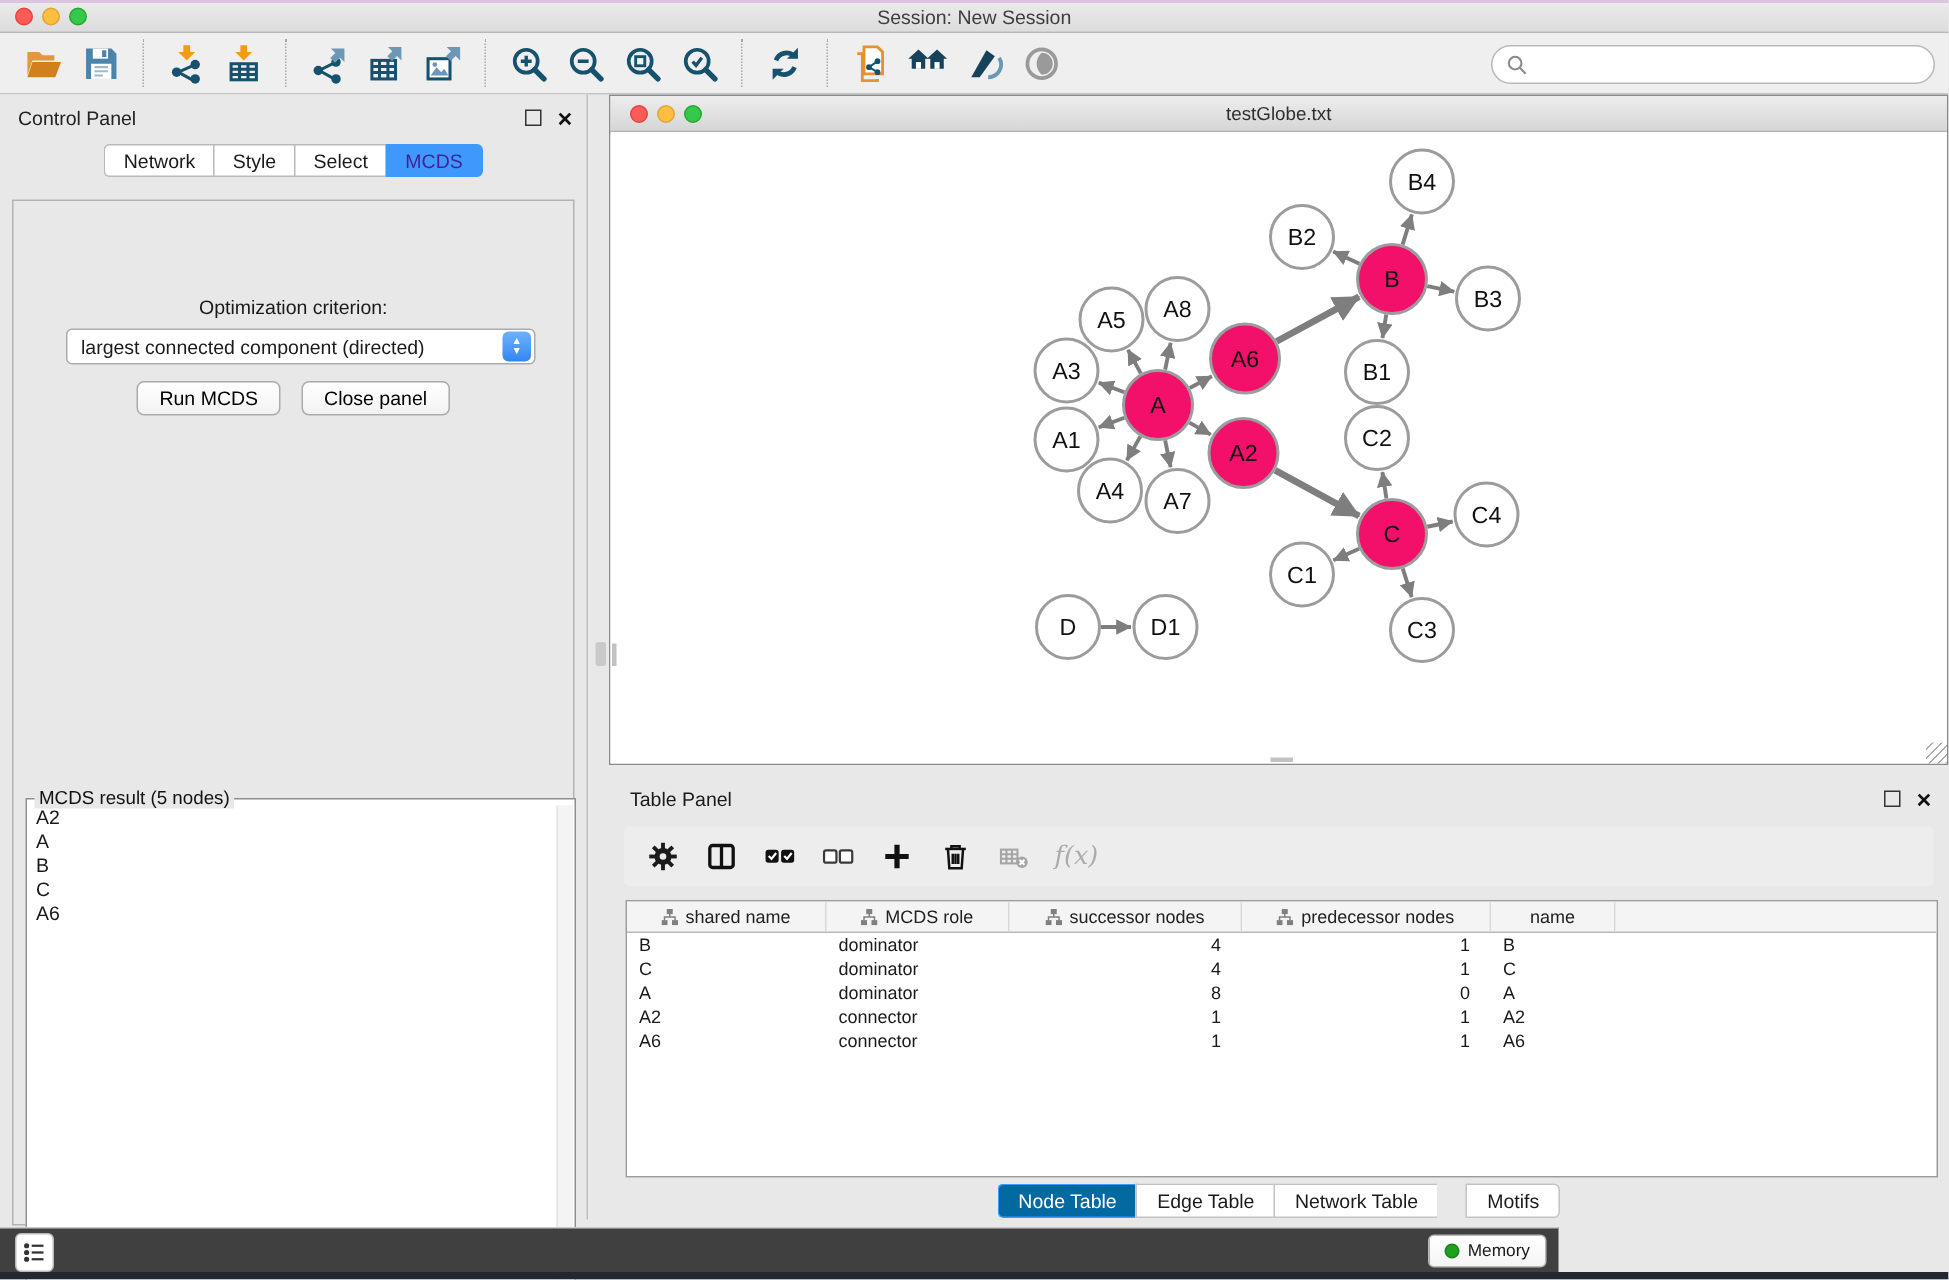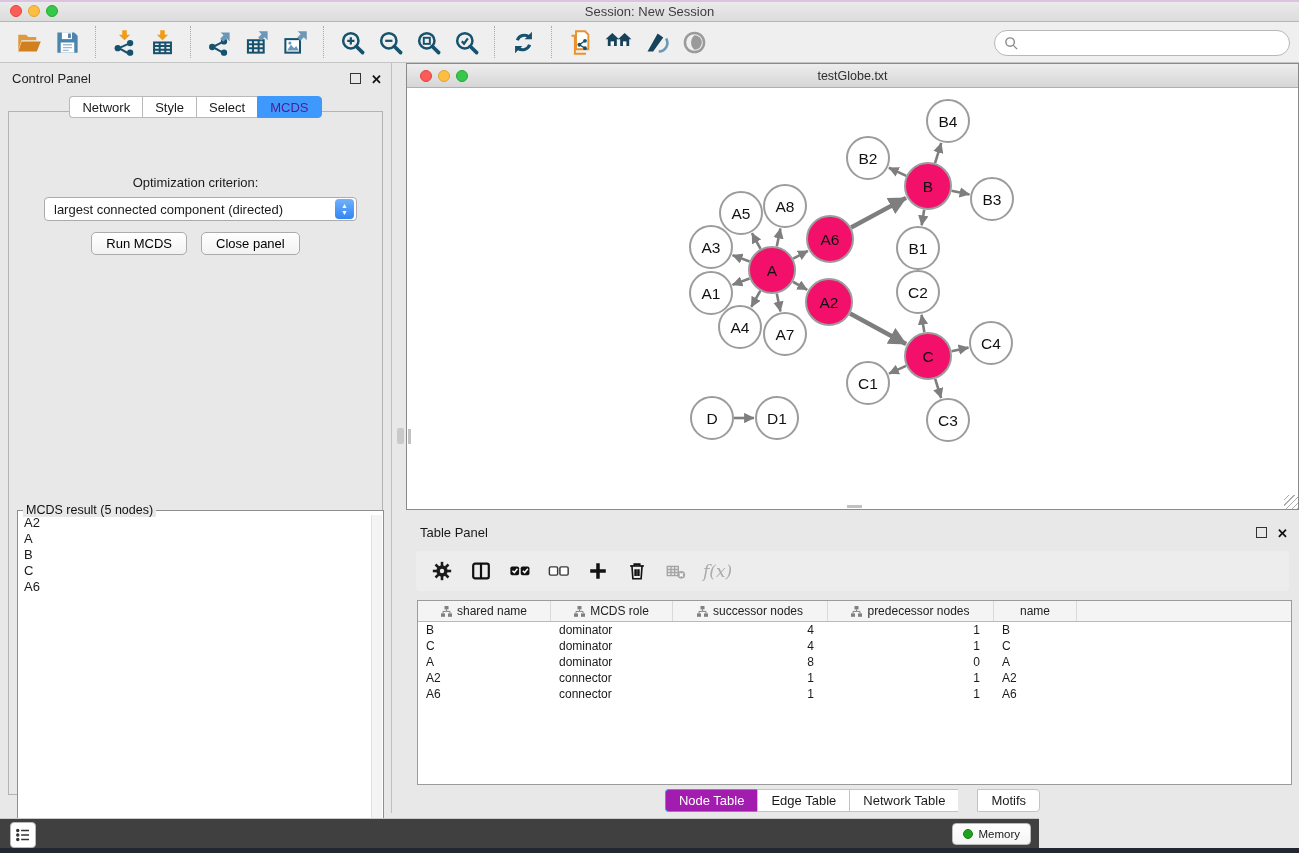--- a/index.html
+++ b/index.html
@@ -32,21 +32,21 @@
   .cp-title { position:absolute; left:12px; top:8px; font-size:13px; color:#222; }
   .panel-float { position:absolute; width:11px; height:11px; border:1.5px solid #333; top:10px; }
   .cp-float { right:30px; } .tp-float { right:32px; }
   .panel-close { position:absolute; top:9px; font-weight:bold; font-size:13px; color:#111; }
   .cp-close { right:9px; } .tp-close { right:11px; }
   .cp-tabs { position:absolute; left:0; top:33px; width:100%; display:flex; justify-content:center; z-index:2; }
   .cp-tab { background:#fff; border:1px solid #B9B9B9; border-right:none; padding:3px 12px; font-size:13px; height:22px; }
   .cp-tab:first-child { border-radius:4px 0 0 4px; }
   .cp-tab:last-child { border-right:1px solid #B9B9B9; border-radius:0 4px 4px 0; }
   .cp-tab.active { background:#3F99FC; color:#4c1d95; border-color:#3F99FC; }
-  .cp-content { position:absolute; left:8px; top:48px; width:375px; height:684px; border:1px solid #B3B3B3; background:#E8E8E8; }
+  .cp-content { position:absolute; left:8px; top:70px; width:375px; height:684px; border:1px solid #B3B3B3; background:#E8E8E8; }
   .opt-label { position:absolute; width:100%; text-align:center; top:63px; font-size:13px; }
   .criterion { position:absolute; left:35px; top:85px; width:313px; height:24px; background:#fff;
     border:1px solid #ABABAB; border-radius:4px; display:flex; align-items:center; }
   .criterion .val { flex:1; padding-left:9px; font-size:13px; }
   .stepper { width:19px; height:20px; margin-right:2px; background:linear-gradient(#6FB1FC,#3286F2); border-radius:4px;
     display:flex; flex-direction:column; align-items:center; justify-content:center; }
   .stepper span { color:#fff; font-size:7px; line-height:7px; }
   .cp-buttons { position:absolute; top:120px; width:100%; display:flex; justify-content:center; gap:14px; }
   .mac-btn { background:linear-gradient(#FFFFFF,#F2F2F2); border:1px solid #ABABAB; border-radius:5px;
     font-size:13px; padding:3px 14px; height:23px; font-family:"Liberation Sans",sans-serif; }
@@ -84,21 +84,21 @@
   .dt-hcell { display:flex; align-items:center; justify-content:center; gap:5px; font-size:12px; color:#222;
     border-right:1px solid #D9D9D9; height:100%; }
   .dt-row { display:flex; height:16px; }
   .dt-cell { font-size:12px; line-height:16px; white-space:nowrap; overflow:hidden; }
   .dt-cell.left { text-align:left; padding-left:8px; }
   .dt-cell.right { text-align:right; padding-right:14px; }
   .tp-tabs { position:absolute; left:0; top:272px; width:100%; display:flex; justify-content:center; }
   .tp-tab { background:#fff; border:1px solid #C3C3C3; border-right:none; font-size:13px; padding:3px 13px; height:23px; }
   .tp-tab:first-child { border-radius:4px 0 0 4px; }
   .tp-tab:last-child { border-right:1px solid #C3C3C3; border-radius:0 4px 4px 0;margin-left:19px; }
-  .tp-tab.active { background:#a21caf; color:#fff; border-color:#3F99FC; }
+  .tp-tab.active { background:#0369a1; color:#fff; border-color:#3F99FC; }
 
   
   .statusbar { position:absolute; left:0; top:818px; width:1039px; height:31px; background:#404040; border-top:1px solid #CACACA; }
   .sb-left-btn { position:absolute; left:10px; top:3px; width:26px; height:26px; background:#fff; border:1px solid #B9B9B9; border-radius:4px;
     display:flex; align-items:center; justify-content:center; }
   .memory-btn { position:absolute; right:8px; top:4px; height:22px; background:linear-gradient(#fff,#F4F4F4); border:1px solid #B9B9B9;
     border-radius:4px; display:flex; align-items:center; gap:5px; padding:0 10px; font-size:11.5px; }
   .mem-dot { width:10px; height:10px; border-radius:50%; background:#1EA11E; border:1px solid #178517; }
   .bottom-strip { position:absolute; left:0; top:848px; width:1299px; height:5px; background:#232830; }
 </style>

